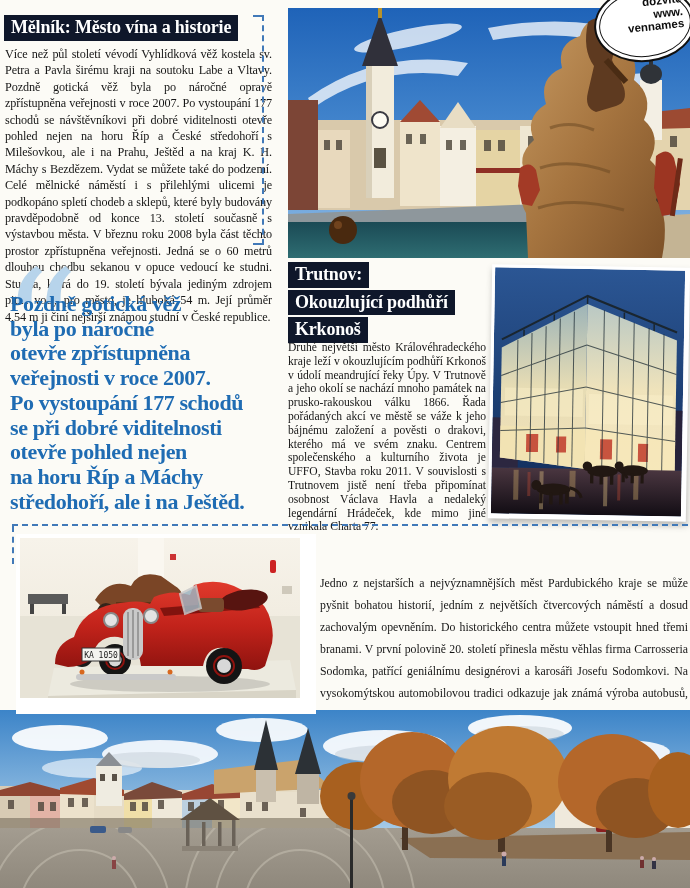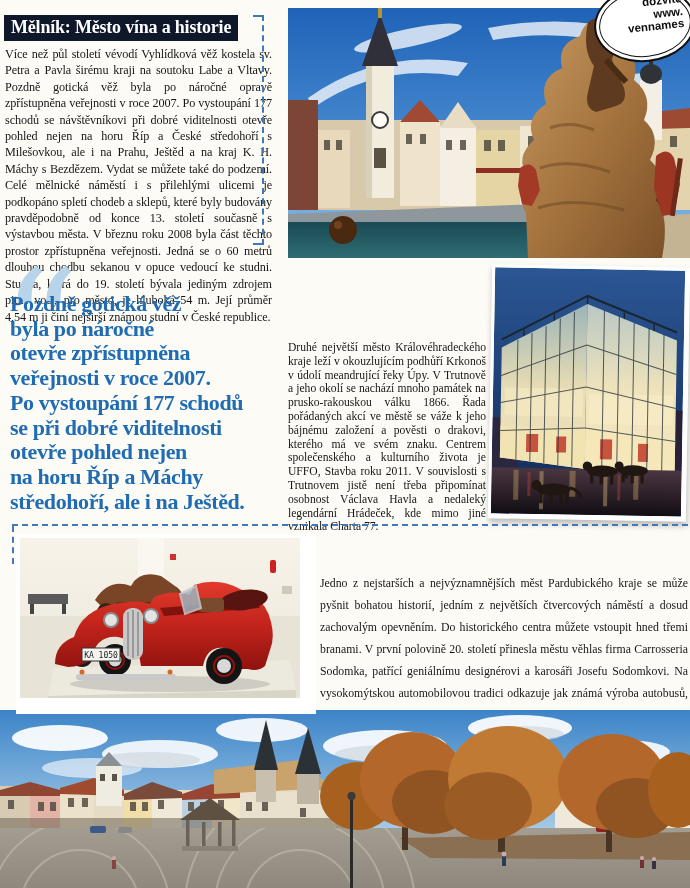--- a/index.html
+++ b/index.html
@@ -158,20 +158,25 @@
     <span class="ql">byla po náročné</span>
     <span class="ql">otevře zpřístupněna</span>
     <span class="ql">veřejnosti v roce 2007.</span>
     <span class="ql">Po vystoupání 177 schodů</span>
     <span class="ql">se při dobré viditelnosti</span>
     <span class="ql">otevře pohled nejen</span>
     <span class="ql">na horu Říp a Máchy</span>
     <span class="ql">středohoří, ale i na Ještěd.</span>
   </div>
 
+  <div class="abs" id="trutnov-headline">
+    <span class="redbar">Trutnov:</span><br>
+    <span class="redbar">Okouzlující podhůří</span><br>
+    <span class="redbar">Krkonoš</span>
+  </div>
   <div class="abs bodytext" id="trutnov-body">Druhé největší město Královéhradeckého kraje leží v okouzlujícím podhůří Krkonoš v údolí meandrující řeky Úpy. V Trutnově a jeho okolí se nachází mnoho památek na prusko-rakouskou válku 1866. Řada pořádaných akcí ve městě se váže k jeho bájnému založení a pověsti o drakovi, kterého má ve svém znaku. Centrem společenského a kulturního života je UFFO, Stavba roku 2011. V souvislosti s Trutnovem jistě není třeba připomínat osobnost Václava Havla a nedaleký legendární Hrádeček, kde mimo jiné vznikala Charta 77.</div>
 
   <div class="abs" id="uffo-wrap">
     <svg width="190" height="246" viewBox="0 0 190 246">
       <defs>
         <linearGradient id="night1" x1="0" y1="0" x2="0" y2="1">
           <stop offset="0" stop-color="#2b5694"></stop>
             <stop offset="1" stop-color="#102a56"></stop>
         </linearGradient>
         <linearGradient id="glassL" x1="0" y1="0" x2="0" y2="1">

